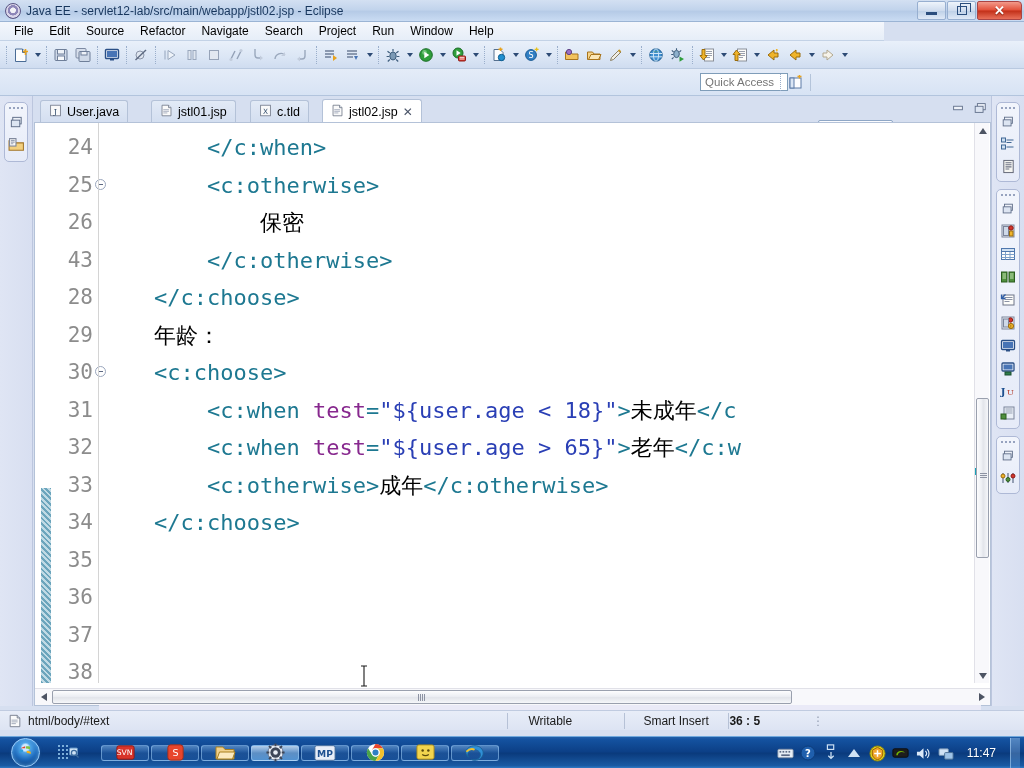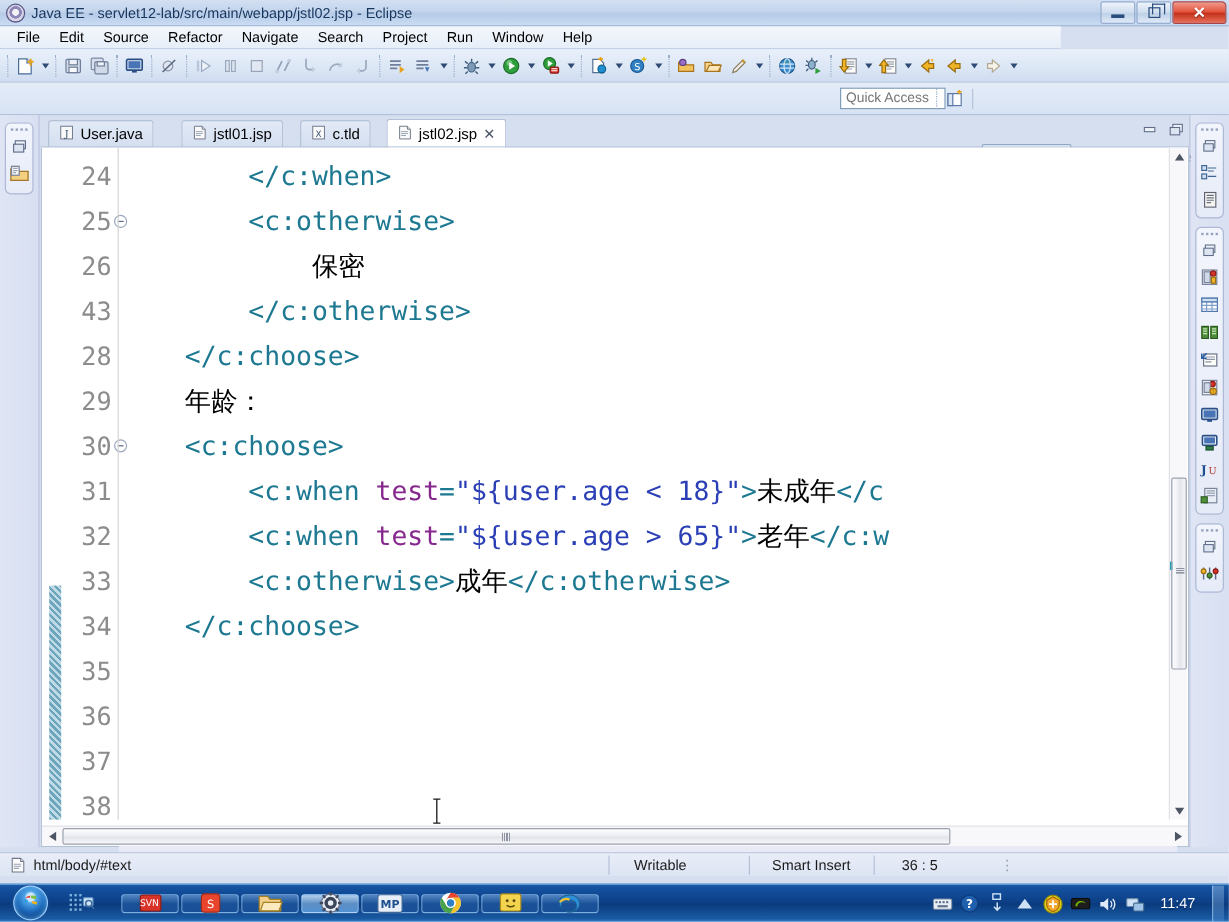--- a/index.html
+++ b/index.html
@@ -835,21 +835,21 @@
       <path d="M10.5 1.5v3h3" fill="#e3e9f2" stroke="#6f7788"></path>
       <path d="M4 7h7M4 9h7M4 11h5" stroke="#9aa3b5"></path>
     </svg>
   </span>
   <span class="sb-item" style="margin-left:6px;">html/body/#text</span>
   <span class="sb-sep" style="margin-left:398px;"></span>
   <span class="sb-item" style="margin-left:20px; width:96px;">Writable</span>
   <span class="sb-sep"></span>
   <span class="sb-item" style="margin-left:18px; width:85px;">Smart Insert</span>
   <span class="sb-sep"></span>
-  <span class="sb-item" style="margin-left:22px;">36 : 5</span>
+  <span class="sb-item" style="margin-left:0;font-weight:bold;">36 : 5</span>
   <span style="margin-left:52px; color:#96a0b4; letter-spacing:1px;">⋮</span>
 </div>
 
 <div id="taskbar">
   <div id="startorb">
     <div class="orb">
       <svg width="17" height="17" viewBox="0 0 16 16">
         <path d="M7.6 2.2C6 2.6 4.6 3.4 3.6 4.4c1.2-.5 2.6-.6 4-.3z" fill="#e8452c"></path>
         <path d="M12.4 2.6c-1.3-.4-2.8-.5-4.1-.3l.1 1.9c1.4.1 2.7.4 3.8.9z" fill="#7fc241"></path>
         <path d="M3.2 5c-.7 1-1.1 2.2-1.2 3.5 1.1-.6 2.4-1 3.8-1.1L5.7 5.5c-.9-.2-1.8-.3-2.5-.5z" fill="#2f9ede"></path>

